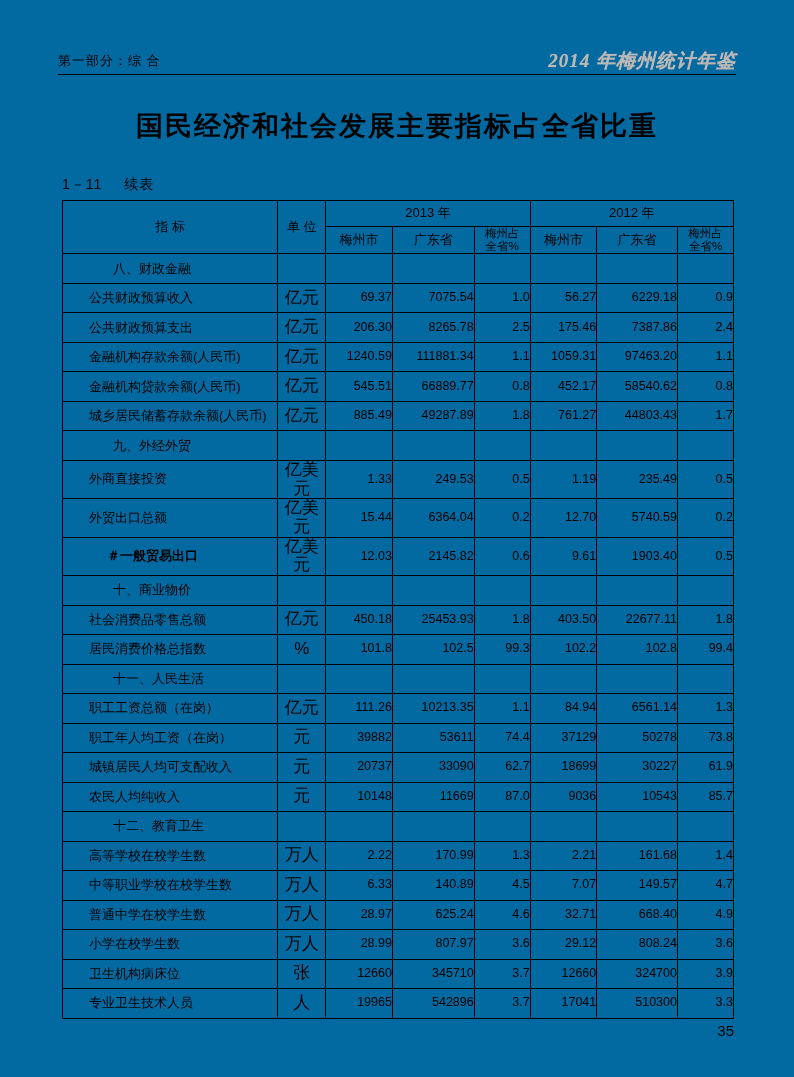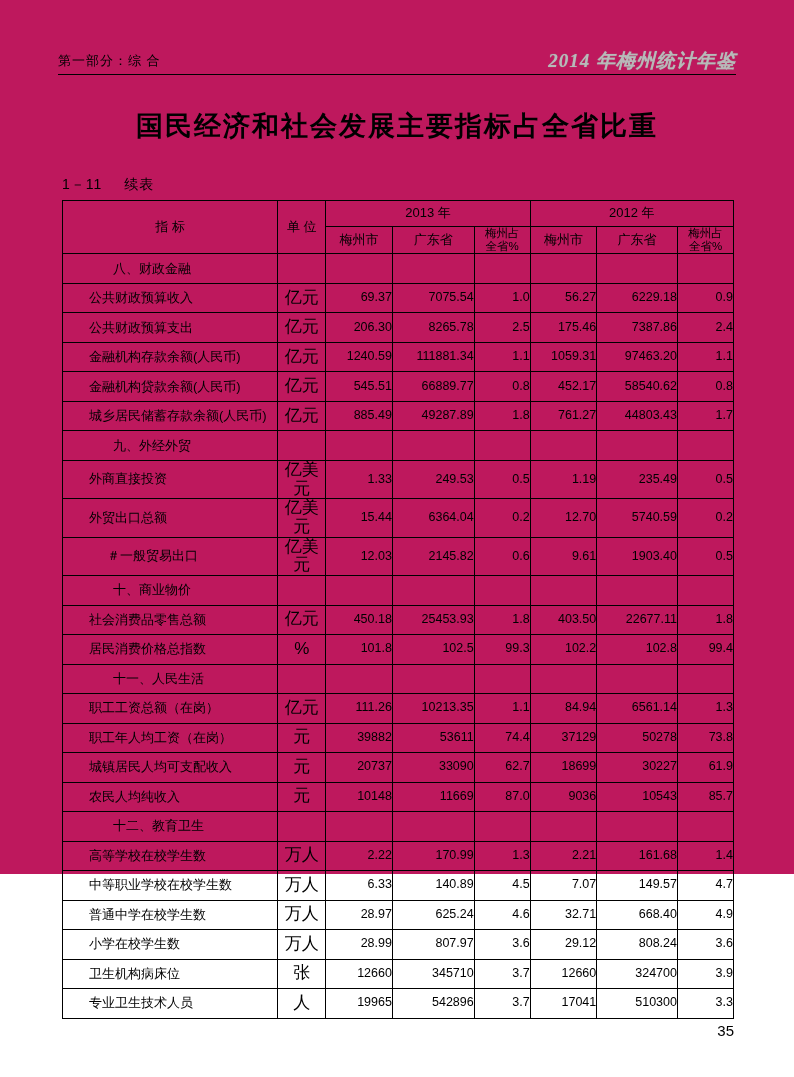--- a/index.html
+++ b/index.html
@@ -12,22 +12,22 @@
     height: 1077px;
     position: relative;
     font-family: "Liberation Serif", serif;
     color: #000;
     overflow: hidden;
   }
   .page {
     position: absolute;
     left: 0; top: 0;
     width: 794px;
-    height: 874px;
-    background: #be185d;
+    height: 1077px;
+    background: #0369a1;
   }
 
   
   .header {
     position: absolute;
     left: 58px;
     top: 48px;
     width: 678px;
     height: 28px;
   }
@@ -123,21 +123,21 @@
   .col-pct  { width: 64px; }
 
   td.ind {
     height: 28.5px;
     padding-left: 6px;
     font-size: 13px;
     white-space: nowrap;
   }
   td.ind span.lvl0 { padding-left: 4px; margin-left: 46px; }
   td.ind span.lvl1 { padding-left: 26px; }
-  td.ind span.lvl2 { padding-left: 44px; }
+  td.ind span.lvl2 { padding-left: 44px; font-weight: bold; }
 
   td.unit {
     text-align: center;
     font-size: 17px;
   }
   td.num {
     text-align: right;
     padding-right: 8px;
     font-size: 12.5px;
   }

